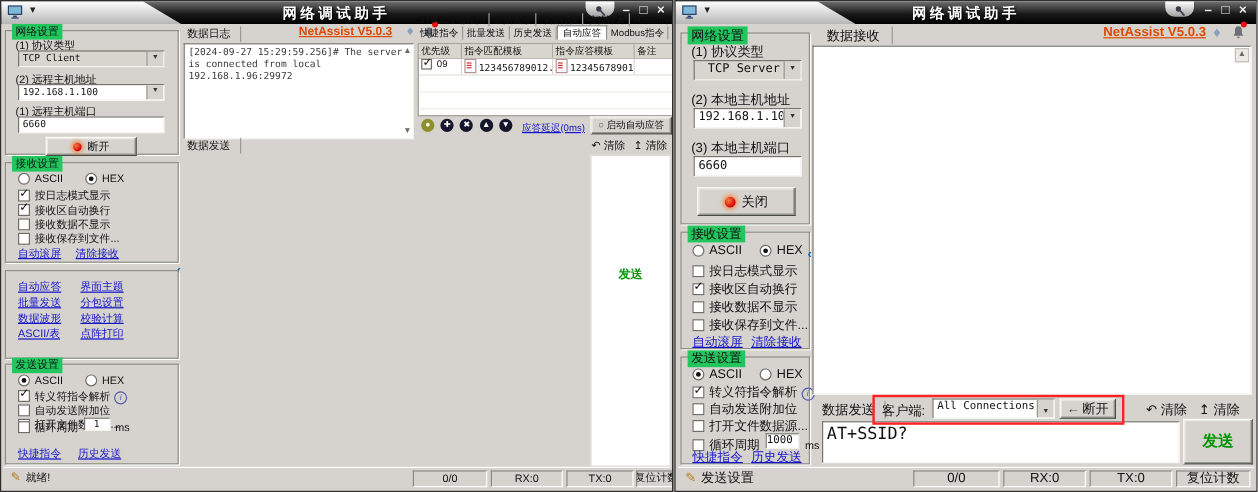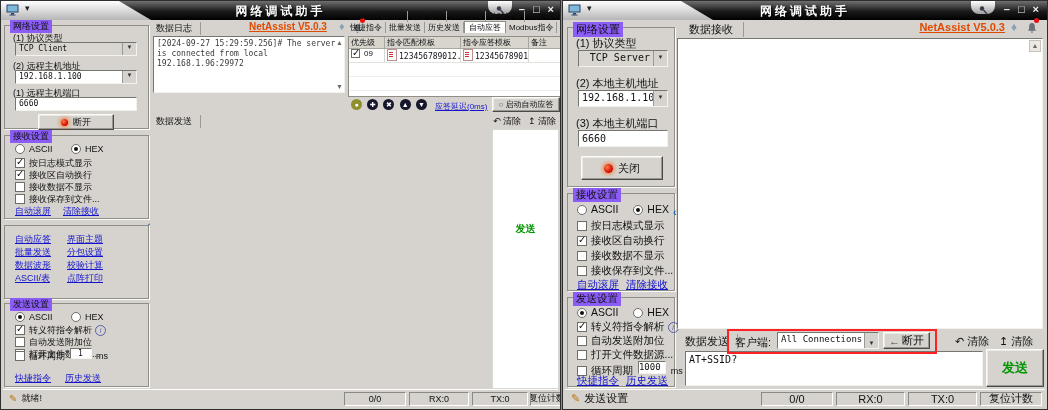--- a/index.html
+++ b/index.html
@@ -19,21 +19,21 @@
   .caret{position:absolute;left:24px;top:2px;font-size:9px;color:#222;}
   .tbar-title{position:absolute;left:0;right:0;top:2px;text-align:center;color:#fff;
         font-weight:bold;font-size:12px;letter-spacing:3px;text-shadow:1px 1px 2px #000;}
   .notch{position:absolute;top:0;width:24px;height:13px;border-radius:0 0 8px 8px;
         background:linear-gradient(#fff,#9f9f9f);text-align:center;}
   .winbtns{position:absolute;top:2px;display:flex;gap:8px;color:#ededed;
         font-size:11px;font-weight:bold;line-height:13px;}
   .winbtns span{cursor:pointer;}
   
   .group{position:absolute;border:1px solid #8f8f88;box-shadow:1px 1px 0 #fbfbf8;}
-  .gtitle{position:absolute;top:-6px;left:5px;background:#8b5cf6;padding:0 3px;white-space:nowrap;}
+  .gtitle{position:absolute;top:-6px;left:5px;background:#22c55e;padding:0 3px;white-space:nowrap;}
   
   .sunken{background:#fff;border:1px solid;border-color:#767670 #f4f2ee #f4f2ee #767670;
         box-sizing:border-box;overflow:hidden;}
   .combo{display:flex;}
   .combo .cval{flex:1;padding:1px 3px;white-space:nowrap;overflow:hidden;}
   .combo .cbtn{width:13px;background:#d6d3ce;border-left:1px solid #9a9a94;color:#333;
         text-align:center;}
   .combo .cbtn::before{content:"▼";font-size:6px;position:relative;top:-2px;}
   .gray{background:#d9d6d0;}
   
@@ -183,21 +183,21 @@
   <div class="abs vlink" style="left:248px;top:20px;font-size:10px;">NetAssist V5.0.3</div>
   <span class="gem abs" style="left:338px;top:19px;">♦</span>
   <span class="bellwrap abs" style="left:351px;top:19px;">
     <svg width="11" height="11" viewBox="0 0 10 10">
         <path d="M5 0.8 C3.2 0.8 2.6 2.3 2.6 3.8 L2.6 5.8 L1.6 7.3 L8.4 7.3 L7.4 5.8 L7.4 3.8 C7.4 2.3 6.8 0.8 5 0.8 Z M4 8 a1 1 0 0 0 2 0 Z" fill="#6a7076"></path>
       </svg>
     <span class="badge"></span>
   </span>
 
   
-  <div class="sunken abs" style="left:152px;top:35px;width:192px;height:57px;">
+  <div class="sunken abs" style="left:152px;top:35px;width:192px;height:80px;">
     <div class="mono" style="font-size:8px;color:#3a3a3a;padding:2px 3px;line-height:10px;">
       <div>[2024-09-27 15:29:59.256]# The server is connected from local</div>
       <div>192.168.1.96:29972</div>
     </div>
     <div class="sarr abs" style="right:1px;top:1px;">▲</div>
     <div class="sarr abs" style="right:1px;bottom:1px;">▼</div>
   </div>
 
   
   <div class="abs" style="left:346px;top:8px;width:213px;height:104px;font-size:8px;">
@@ -375,21 +375,21 @@
   </div>
   <div class="abs row" style="left:392px;top:333px;font-size:11px;">
     <span>↶</span> <span>清除</span>
   </div>
   <div class="abs row" style="left:436px;top:333px;font-size:11px;">
     <span>↥</span> <span>清除</span>
   </div>
 
   
   <div class="sunken abs" style="left:122px;top:350px;width:298px;height:35px;">
-    <div class="mono" style="font-size:10px;padding:2px 3px;">AT+SSID?</div>
+    <div class="mono" style="font-size:14px;padding:2px 3px;">AT+SSID?</div>
   </div>
   <div class="btn3d abs" style="left:423px;top:348px;width:58px;height:38px;">
     <span class="green" style="font-size:13px;">发送</span>
   </div>
 
   
   <div class="statusbar" style="font-size:11px;">
     <span class="pen">✎</span>
     <span>发送设置</span>
     <span class="seg" style="left:196px;width:72px;">0/0</span>

